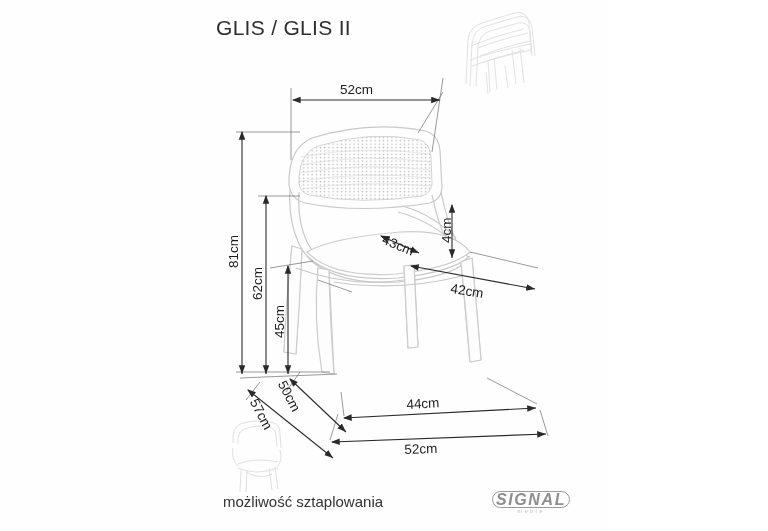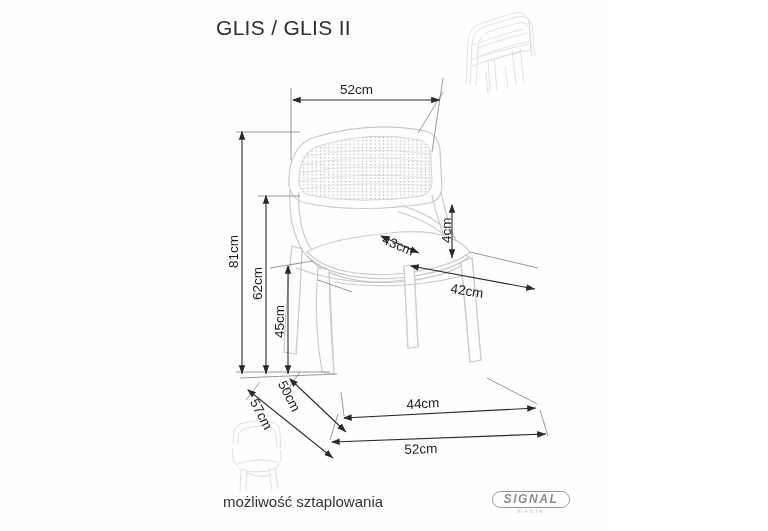--- a/index.html
+++ b/index.html
@@ -64,21 +64,21 @@
     box-sizing: border-box;
   }
   .logo-word {
     position: absolute;
     left: 0;
     top: 0;
     width: 78px;
     height: 17px;
     line-height: 17px;
     text-align: center;
-    font-size: 12px;
+    font-size: 16px;
     font-weight: bold;
     font-style: italic;
     letter-spacing: 1.6px;
     color: #8e8e8e;
   }
   .logo-sub {
     position: absolute;
     left: 0;
     top: 17px;
     width: 78px;

